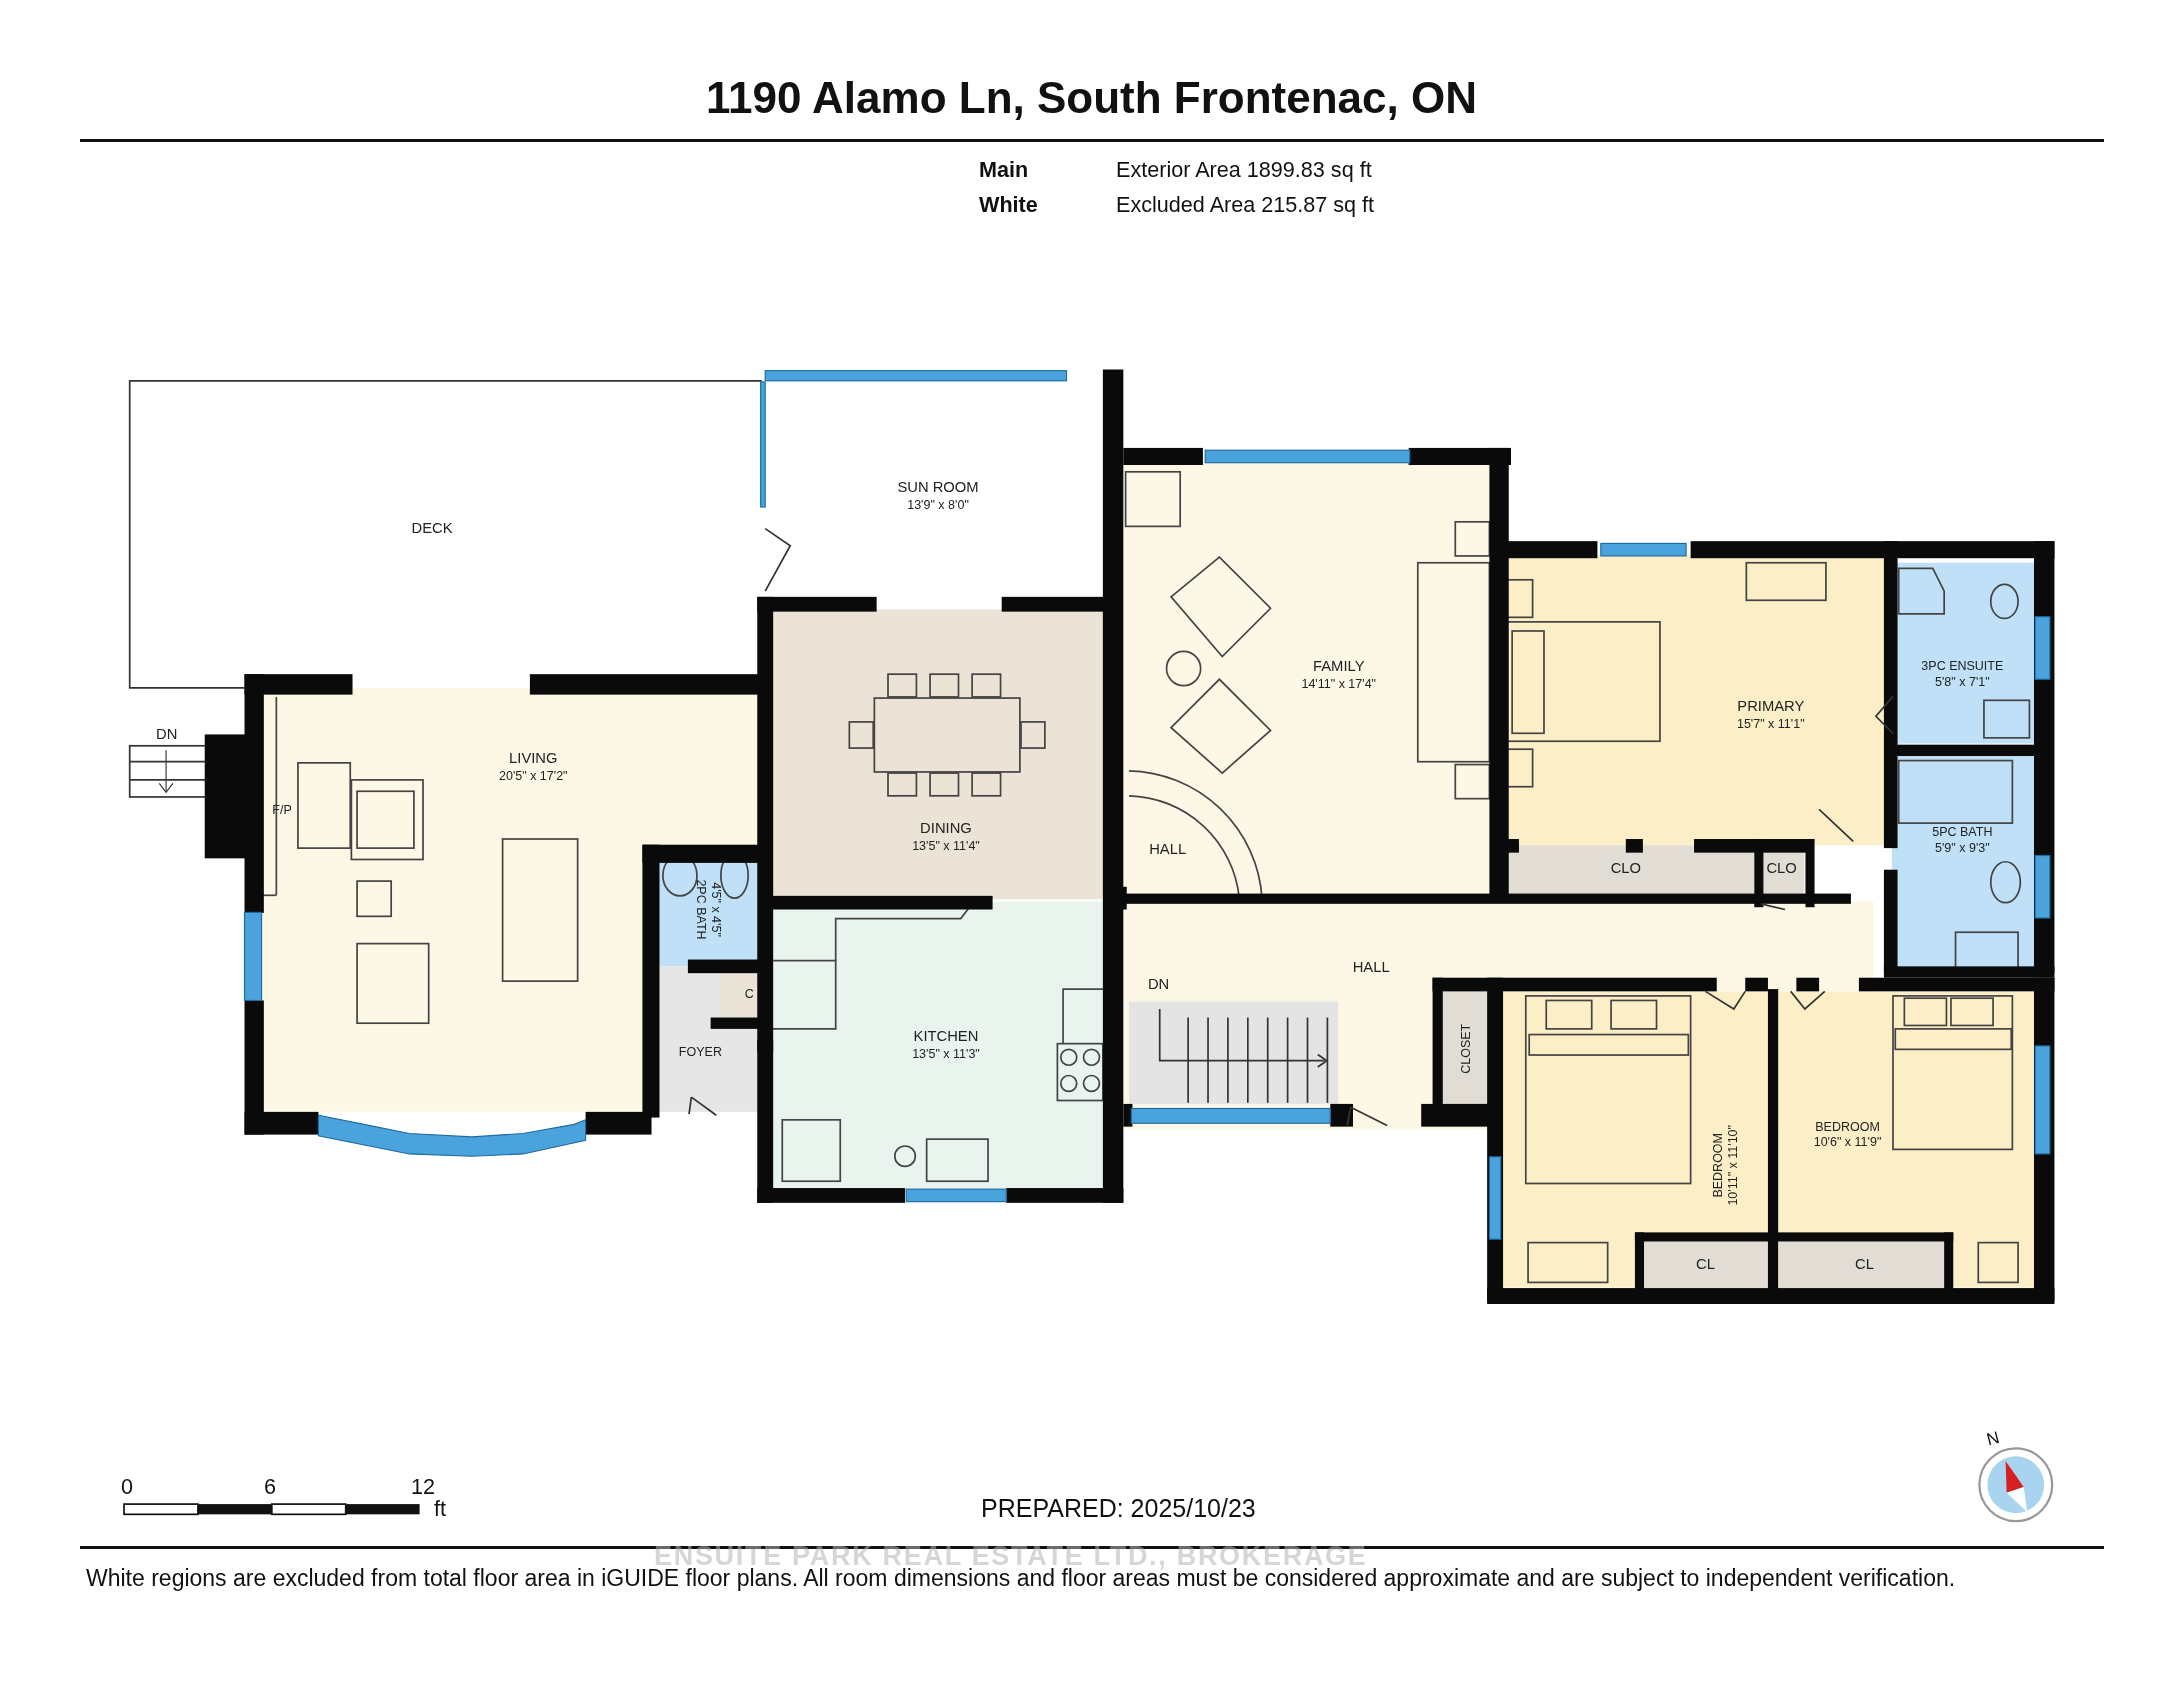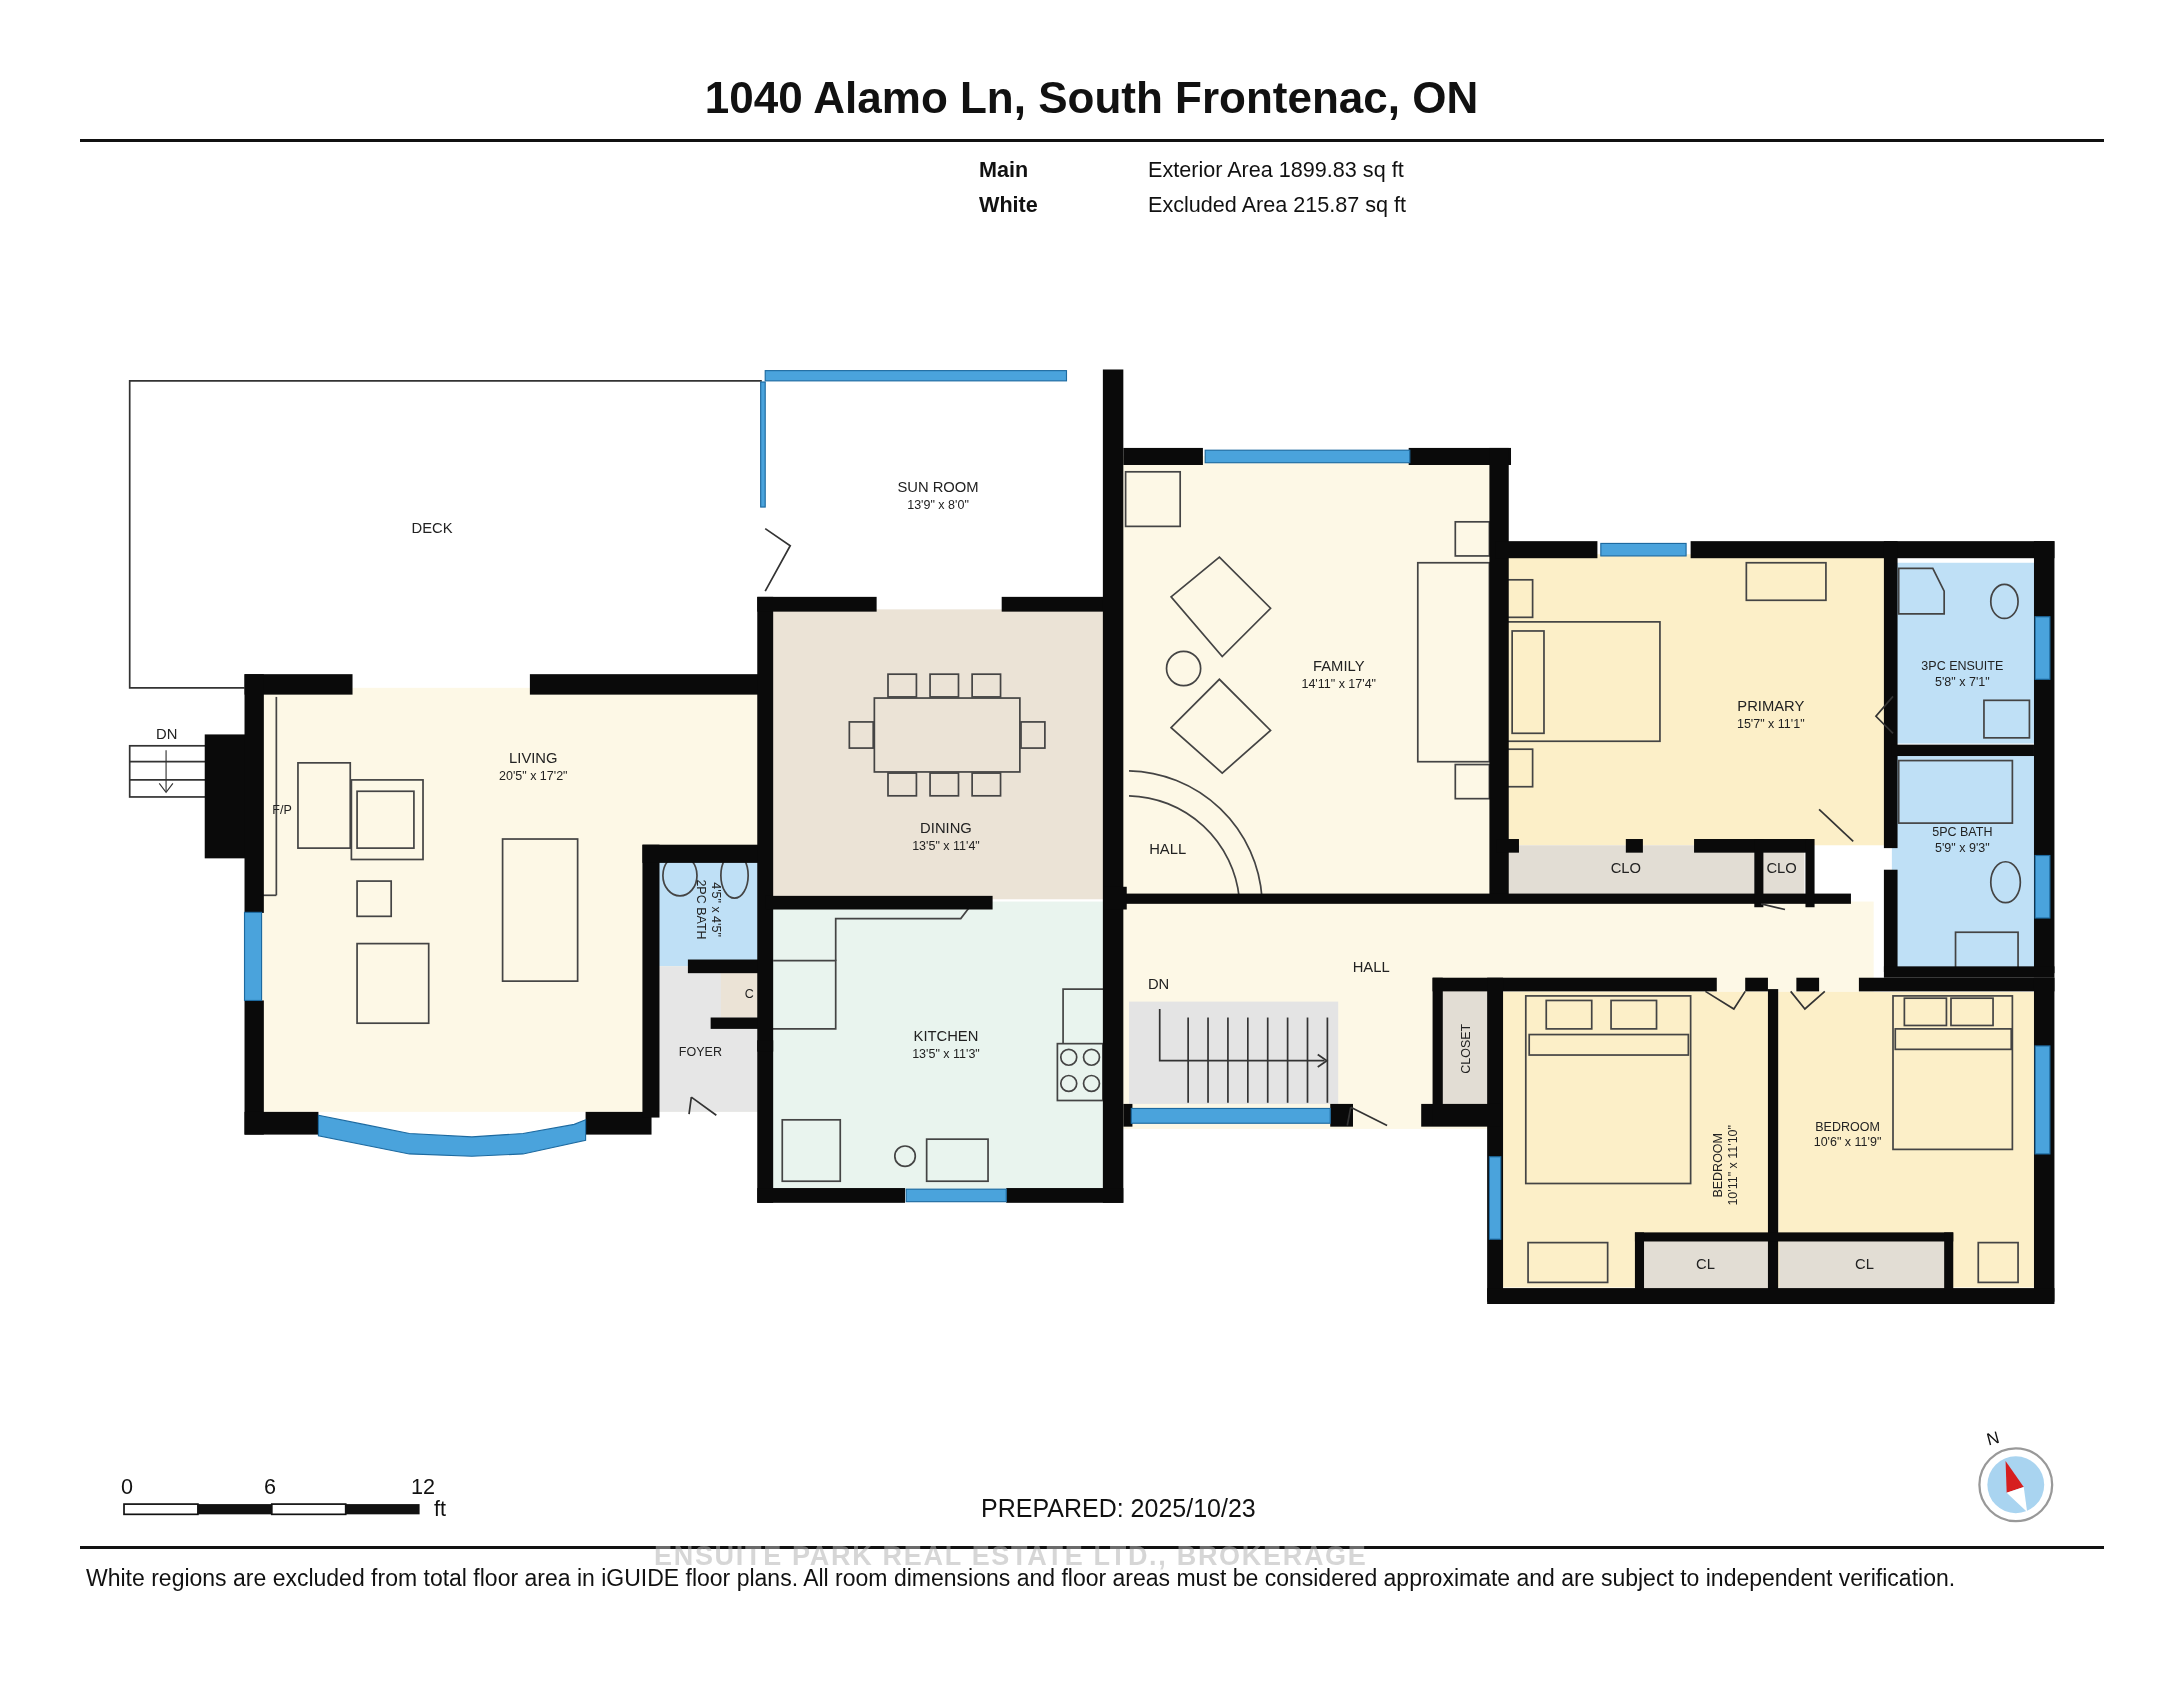--- a/index.html
+++ b/index.html
@@ -1,33 +1,33 @@
 <!DOCTYPE html>
 <html style="font-size:9px"><head>
 <meta charset="utf-8">
 <style>
   html,body{margin:0;padding:0;background:#fff;}
   body{width:2183px;height:1686px;position:relative;overflow:hidden;font-family:"Liberation Sans",sans-serif;color:#111;}
   .title{position:absolute;left:0;width:2183px;top:73px;text-align:center;font-weight:bold;font-size:44px;letter-spacing:0px;}
   .rule{position:absolute;left:80px;width:2024px;height:3.4px;background:#111;}
   .areas{position:absolute;top:152px;font-size:21.6px;line-height:35px;}
   .areas .lbl{position:absolute;left:979px;font-weight:bold;}
-  .areas .vals{position:absolute;left:1116px;width:512px;margin-left:32px;}
+  .areas .vals{position:absolute;left:1116px;width:512px;}
   svg.plan{position:absolute;left:0;top:0;}
   .rl{font-family:"Liberation Sans",sans-serif;fill:#222;font-size:26px;text-anchor:middle;}
   .rd{font-family:"Liberation Sans",sans-serif;fill:#222;font-size:22px;text-anchor:middle;}
   .scale-lbl{position:absolute;font-size:21.6px;}
   .prepared{position:absolute;left:981px;top:1494px;font-size:25px;}
   .watermark{position:absolute;left:654px;top:1541px;font-size:27px;font-weight:bold;color:rgba(180,180,180,0.55);letter-spacing:1.7px;}
   .disclaimer{position:absolute;left:86px;top:1565px;font-size:23px;}
 </style>
 </head>
 <body>
 
-<div class="title">1040 Alamo Ln, South Frontenac, ON</div>
+<div class="title">1190 Alamo Ln, South Frontenac, ON</div>
 <div class="rule" style="top:139px"></div>
 
 <div class="areas">
   <div class="lbl">Main White</div>
   <div class="vals">
     <div>Exterior Area 1899.83 sq ft</div>
     <div>Excluded Area 215.87 sq ft</div>
   </div>
 </div>
 

